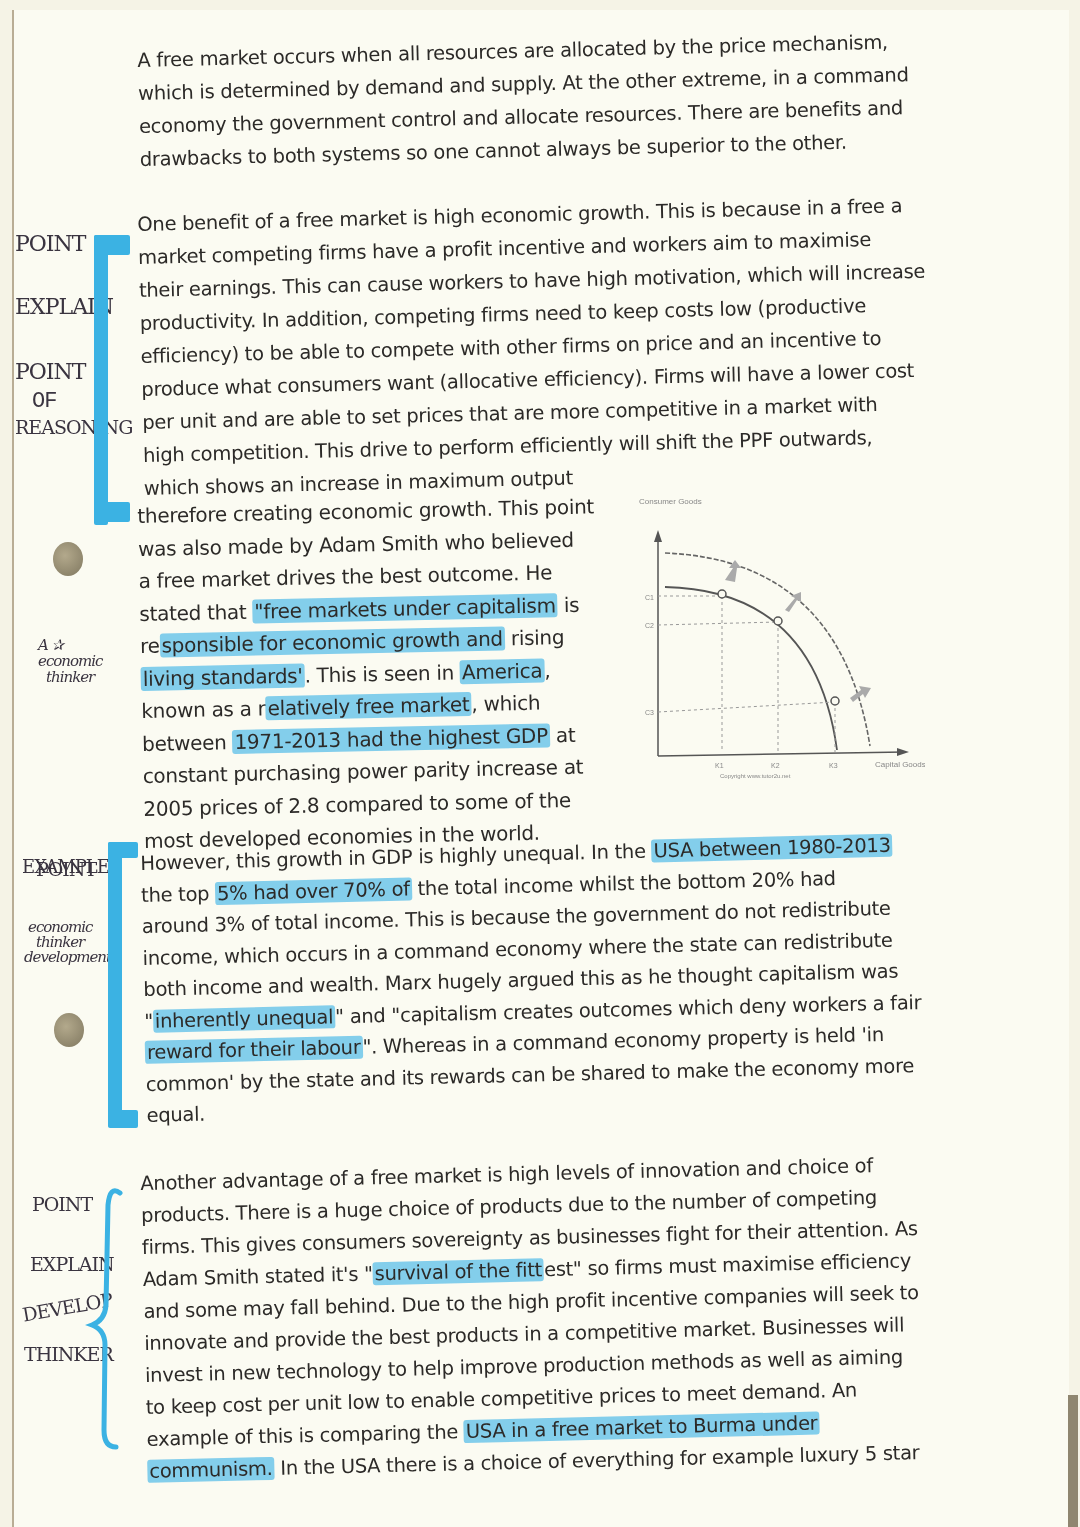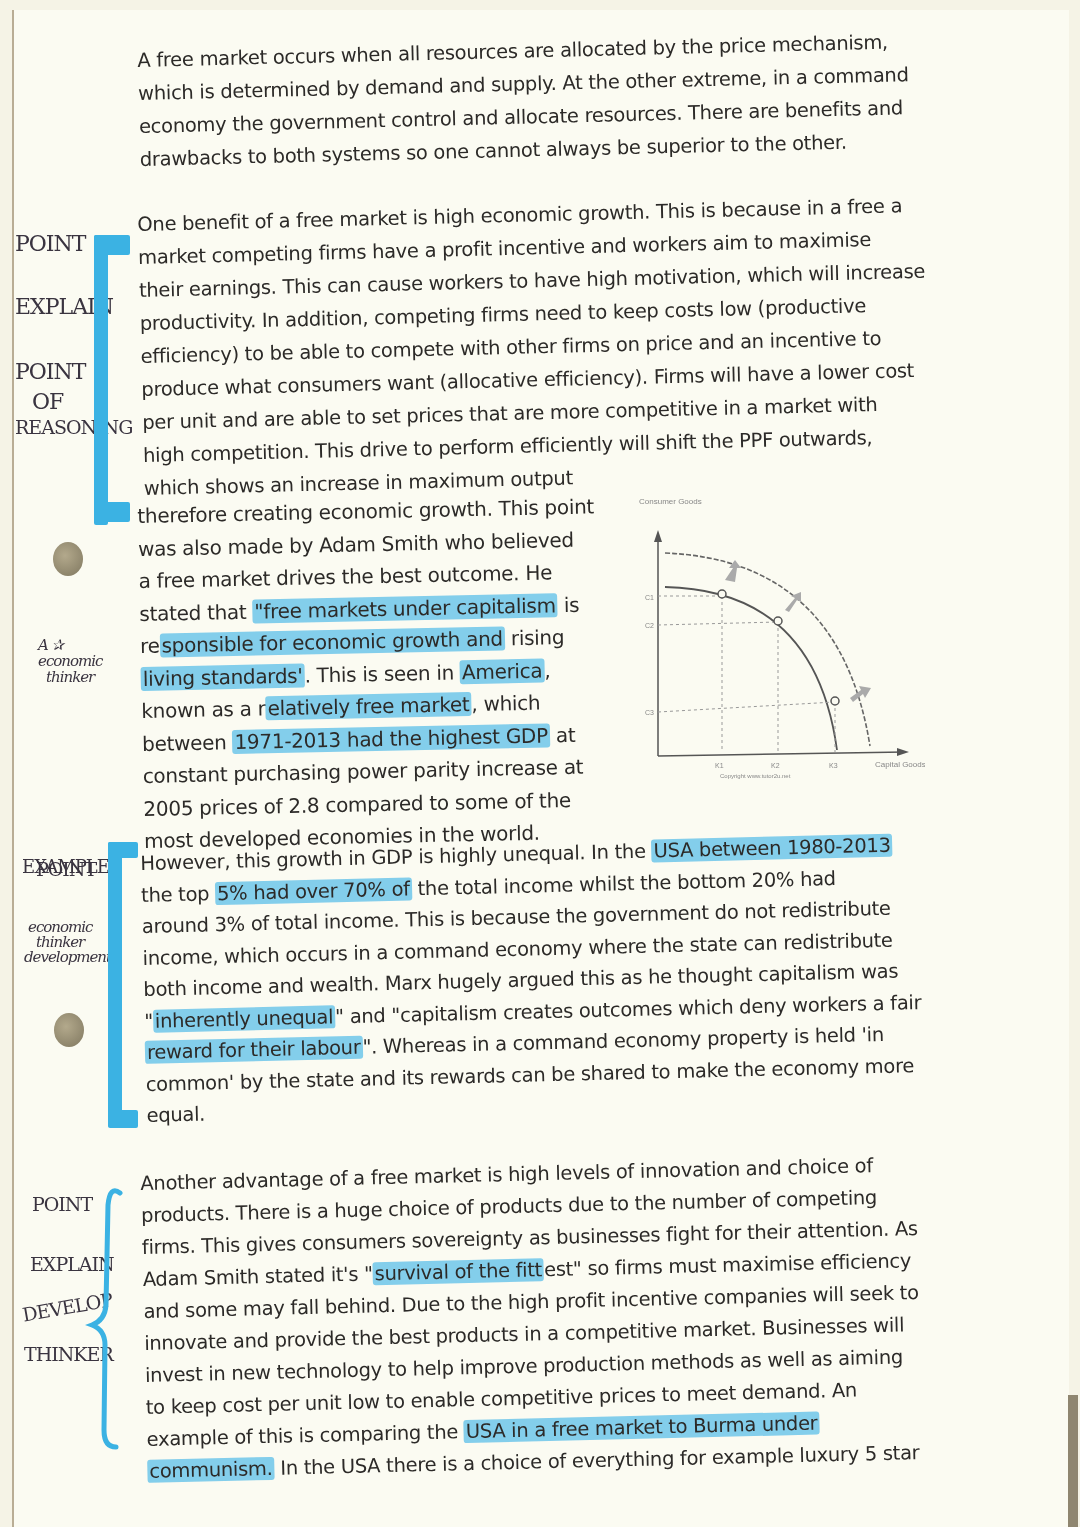--- a/index.html
+++ b/index.html
@@ -58,21 +58,21 @@
 <div class="para" style="top:44px; transform: rotate(-1.4deg);">
   <span class="ln">A free market occurs when all resources are allocated by the price mechanism,</span>
   <span class="ln">which is determined by demand and supply. At the other extreme, in a command</span>
   <span class="ln">economy the government control and allocate resources. There are benefits and</span>
   <span class="ln">drawbacks to both systems so one cannot always be superior to the other.</span>
 </div>
 
 <div class="note" style="left:15px; top:232px;">POINT</div>
 <div class="note" style="left:15px; top:295px;">EXPLAIN</div>
 <div class="note" style="left:15px; top:360px;">POINT</div>
-<div class="note" style="left:32px; top:390px;">OF</div>
+<div class="note" style="left:32px; top:390px;font-family:Liberation Mono, monospace;">OF</div>
 <div class="note" style="left:15px; top:418px; font-size:19px;">REASONING</div>
 
 <div class="bracket" style="left:94px; top:235px; width:14px; height:290px;"></div>
 <div class="bracket" style="left:94px; top:235px; width:36px; height:20px;"></div>
 <div class="bracket" style="left:94px; top:502px; width:36px; height:20px;"></div>
 
 <div class="para" style="top:208px; transform: rotate(-1.4deg);">
   <span class="ln">One benefit of a free market is high economic growth. This is because in a free a</span>
   <span class="ln">market competing firms have a profit incentive and workers aim to maximise</span>
   <span class="ln">their earnings. This can cause workers to have high motivation, which will increase</span>

